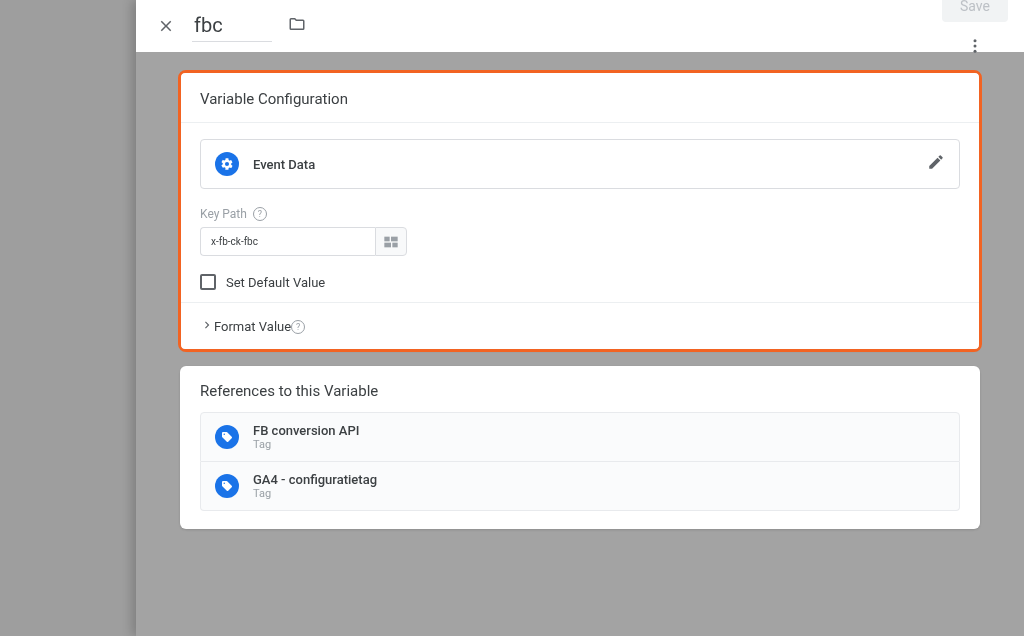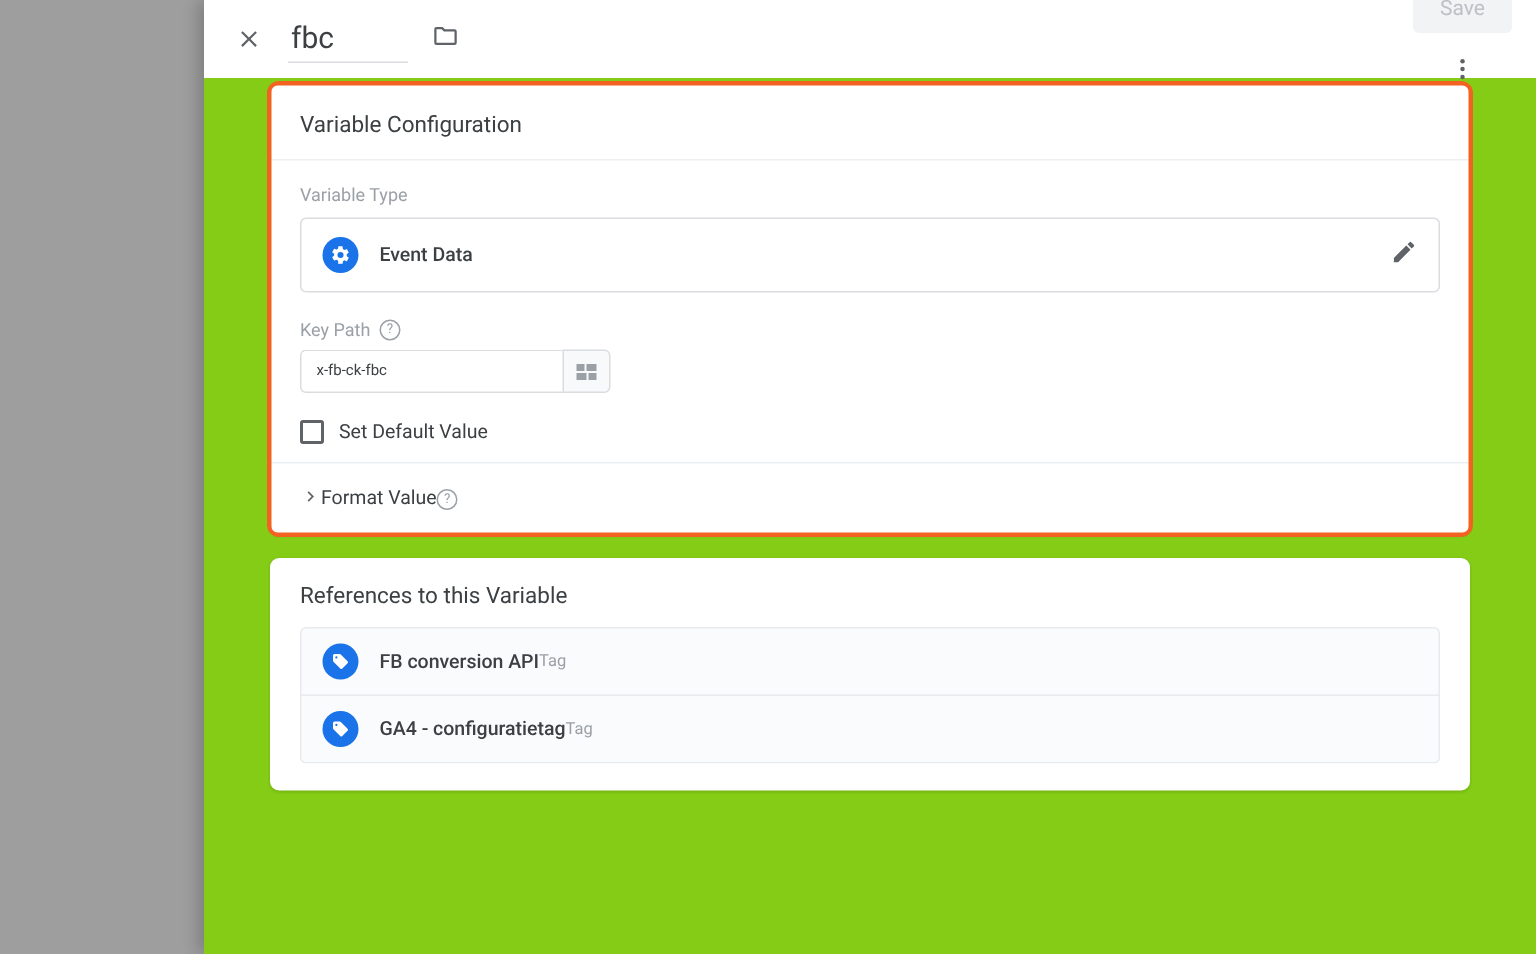--- a/index.html
+++ b/index.html
@@ -43,23 +43,23 @@
     .save-btn {
       background:#f1f3f4; color:#bdc1c6; border:none;
       font-size:14px; padding:8px 18px; border-radius:4px;
       cursor:default; font-family:inherit;
     }
     .more-btn {
       width:32px;height:32px;display:flex;align-items:center;justify-content:center;
       color:#5f6368; cursor:pointer; border-radius:50%;
     }
     .content-area {
-      background:#84cc16;
+      background:#a3a3a3;
       height: calc(100% - 52px);
-      padding: 4px 44px;
+      padding: 20px 44px;
       overflow:auto;
     }
     .card {
       background:#fff;
       border-radius:6px;
       box-shadow: 0 1px 2px rgba(0,0,0,0.08), 0 1px 3px rgba(0,0,0,0.06);
       margin-bottom:16px;
     }
     .highlighted {
       outline: 2px solid #f26322;
@@ -143,21 +143,21 @@
       cursor:pointer;
     }
     .ref-item:first-child { border-top:1px solid #e8eaed; border-radius:4px 4px 0 0;}
     .ref-item:last-child { border-radius:0 0 4px 4px;}
     .tag-badge {
       width:24px;height:24px;border-radius:50%;
       background:#1a73e8;display:flex;align-items:center;justify-content:center;
       flex-shrink:0;
     }
     .tag-badge svg{fill:#fff;width:12px;height:12px;}
-    .ref-text {display:flex;flex-direction:row;}
+    .ref-text {display:flex;flex-direction:column;}
     .ref-name {font-size:13px;color:#3c4043;font-weight:500;}
     .ref-sub {font-size:11px;color:#9aa0a6;}
   </style>
 </head>
 <body>
 
 <div class="app-wrapper">
   <div class="topbar">
     <div class="close-btn">
       <svg width="18" height="18" viewBox="0 0 24 24">
@@ -182,21 +182,20 @@
           </svg>
       </div>
     </div>
   </div>
 
   <div class="content-area">
 
     <div class="card highlighted">
       <div class="card-header">Variable Configuration</div>
       <div class="card-body">
-        <div class="section-label">Variable Type</div>
         <div class="type-row">
           <span class="gear-badge">
             <svg viewBox="0 0 24 24">
                 <path d="M19.14 12.94a7.14 7.14 0 0 0 .05-.94 7.14 7.14 0 0 0-.05-.94l2.03-1.58a.5.5 0 0 0 .12-.64l-1.92-3.32a.5.5 0 0 0-.6-.22l-2.39.96a7.03 7.03 0 0 0-1.62-.94l-.36-2.54A.5.5 0 0 0 14 2h-4a.5.5 0 0 0-.49.42l-.36 2.54c-.58.24-1.12.55-1.62.94l-2.39-.96a.5.5 0 0 0-.6.22L2.62 8.48a.5.5 0 0 0 .12.64l2.03 1.58c-.03.31-.05.63-.05.94s.02.63.05.94l-2.03 1.58a.5.5 0 0 0-.12.64l1.92 3.32c.14.24.43.34.6.22l2.39-.96c.5.39 1.04.7 1.62.94l.36 2.54A.5.5 0 0 0 10 22h4a.5.5 0 0 0 .49-.42l.36-2.54c.58-.24 1.12-.55 1.62-.94l2.39.96c.17.12.46.02.6-.22l1.92-3.32a.5.5 0 0 0-.12-.64l-2.03-1.58zM12 15.5A3.5 3.5 0 1 1 12 8.5a3.5 3.5 0 0 1 0 7z"></path>
               </svg>
           </span>
           <span class="type-name">Event Data</span>
           <span class="edit-pencil">
             <svg width="18" height="18" viewBox="0 0 24 24">
                 <path fill="currentColor" d="M3 17.25V21h3.75L17.81 9.94l-3.75-3.75L3 17.25zM20.71 7.04a1 1 0 0 0 0-1.41l-2.34-2.34a1 1 0 0 0-1.41 0l-1.83 1.83 3.75 3.75 1.83-1.83z"></path>

